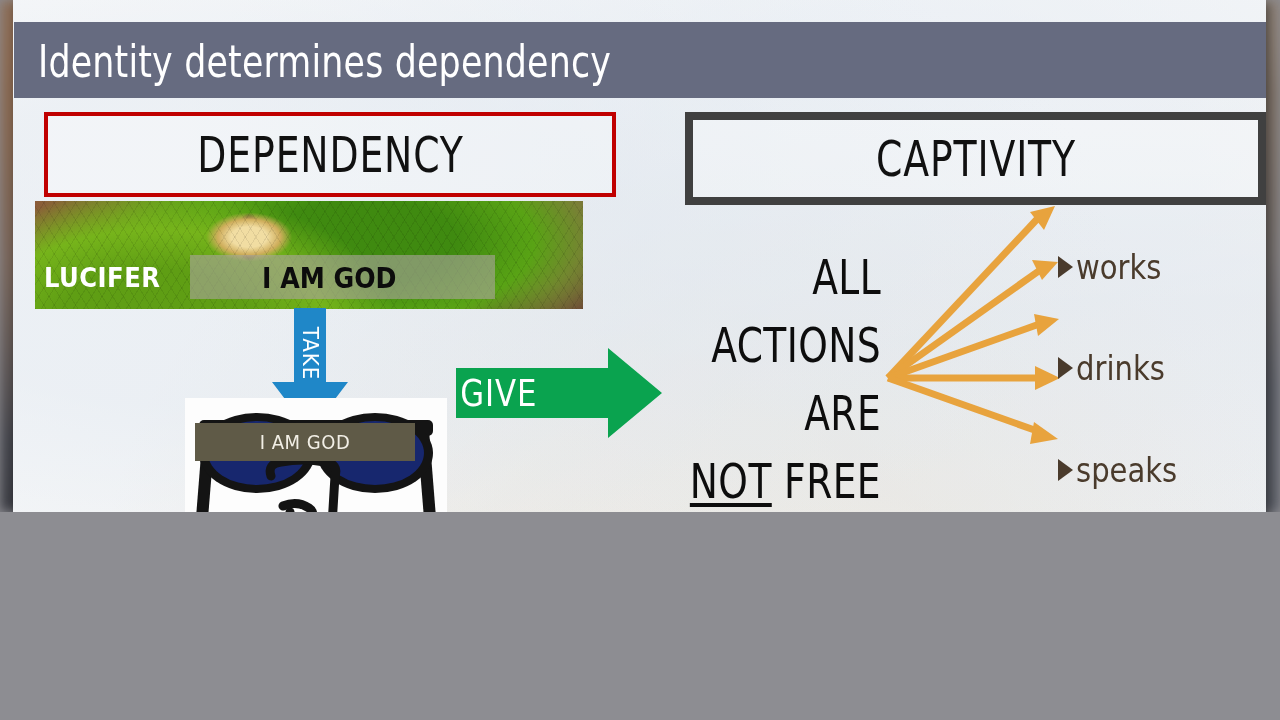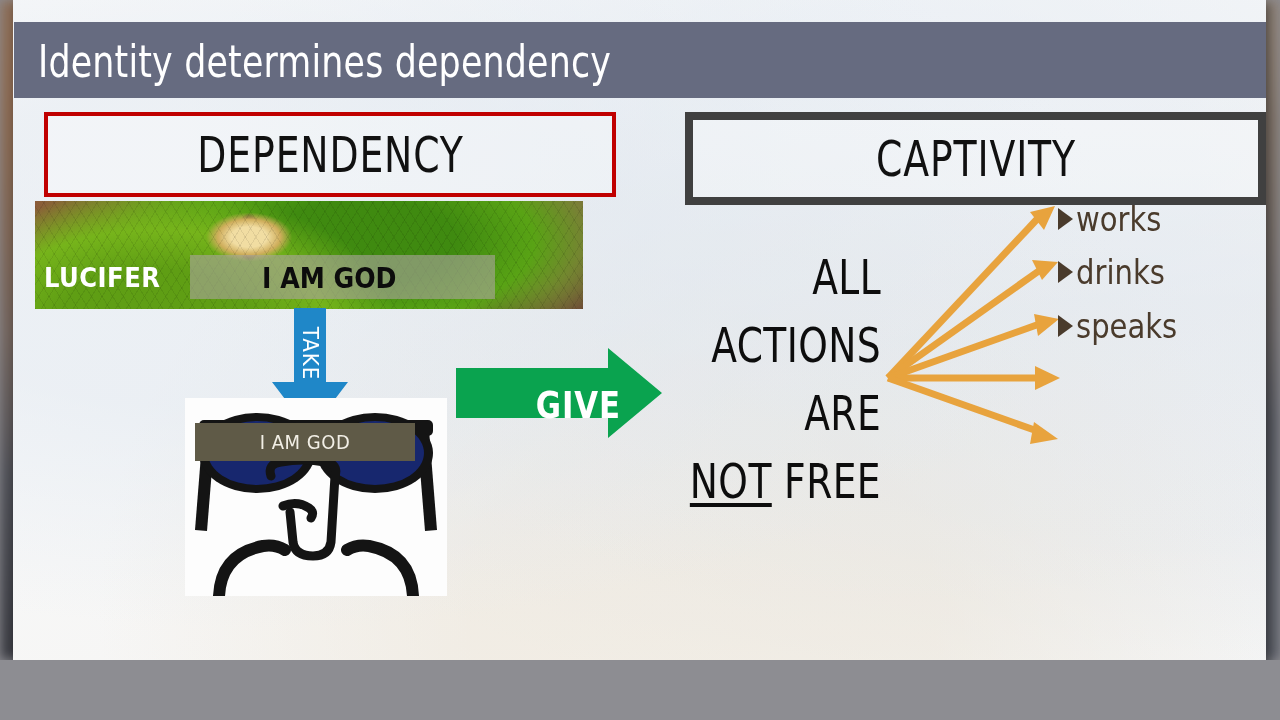--- a/index.html
+++ b/index.html
@@ -1,21 +1,21 @@
 <!DOCTYPE html>
 <html><head>
 <meta charset="utf-8">
 <style>
   html,body{margin:0;padding:0;}
   body{
     width:1280px;height:720px;overflow:hidden;
     font-family:"Liberation Sans", sans-serif;
     background:#8d8d92;
   }
-  #stage{position:relative;width:1280px;height:660px;overflow:hidden;}
+  #stage{position:relative;width:1280px;height:512px;overflow:hidden;}
 
   
   .bg-photo{position:absolute;inset:0;
     background:
       radial-gradient(circle at 10% 12%, rgba(150,110,80,.85) 0 9%, rgba(0,0,0,0) 32%),
       radial-gradient(circle at 34% 6%, rgba(190,160,130,.75) 0 8%, rgba(0,0,0,0) 26%),
       radial-gradient(circle at 62% 8%, rgba(120,95,75,.8) 0 10%, rgba(0,0,0,0) 30%),
       radial-gradient(circle at 88% 10%, rgba(175,150,125,.6) 0 10%, rgba(0,0,0,0) 30%),
       radial-gradient(circle at 30% 97%, rgba(190,85,70,.75) 0 7%, rgba(0,0,0,0) 24%),
       radial-gradient(circle at 48% 99%, rgba(215,185,150,.8) 0 8%, rgba(0,0,0,0) 26%),
@@ -92,39 +92,39 @@
   .person{position:absolute;left:185px;top:398px;width:262px;height:198px;
     background:#fdfdfd;overflow:hidden;}
   .person svg{display:block;}
   .god-band{position:absolute;left:195px;top:423px;width:220px;height:38px;
     background:#5f5a47;display:flex;align-items:center;justify-content:center;}
   .god-band span{font-size:20px;color:#f2efe6;letter-spacing:.5px;white-space:nowrap;
     font-family:"Liberation Sans Narrow","DejaVu Sans Condensed","Liberation Sans",sans-serif;}
 
   
   .give-arrow{position:absolute;left:456px;top:348px;width:206px;height:90px;}
-  .give-label{position:absolute;left:456px;top:360px;width:170px;height:90px;
-    display:flex;align-items:center;justify-content:flex-end;font-weight:bold;}
+  .give-label{position:absolute;left:456px;top:348px;width:170px;height:90px;
+    display:flex;align-items:center;justify-content:flex-start;}
   .give-label span{font-size:38px;color:#ffffff;letter-spacing:1px;
     font-family:"Liberation Sans Narrow","DejaVu Sans Condensed","Liberation Sans",sans-serif;
     transform:scaleX(.9);}
 
   
   .statement{position:absolute;left:666px;top:243px;width:230px;text-align:right;}
   .statement div{font-size:48px;line-height:68px;color:#0d0d0d;letter-spacing:.5px;
     font-family:"Liberation Sans Narrow","DejaVu Sans Condensed","Liberation Sans",sans-serif;
     transform:scaleX(.87);}
   .statement u{text-decoration:underline;text-underline-offset:5px;}
 
   
   .fan{position:absolute;left:880px;top:190px;width:185px;height:260px;}
 
   
   .actions{position:absolute;left:1058px;top:192px;width:200px;}
-  .action-row{display:flex;align-items:center;height:53.5px;}
+  .action-row{display:flex;align-items:center;height:53.5px;margin-top:48px;}
   .bullet{width:0;height:0;border-left:15px solid #4a3b2c;
     border-top:11px solid transparent;border-bottom:11px solid transparent;
     margin-right:3px;flex:none;}
   .action-row span{font-size:34px;color:#4a3b2c;line-height:1;
     font-family:"Liberation Sans Narrow","DejaVu Sans Condensed","Liberation Sans",sans-serif;
     transform:scaleX(.95);transform-origin:left center;white-space:nowrap;}
 </style>
 </head>
 <body>
 

